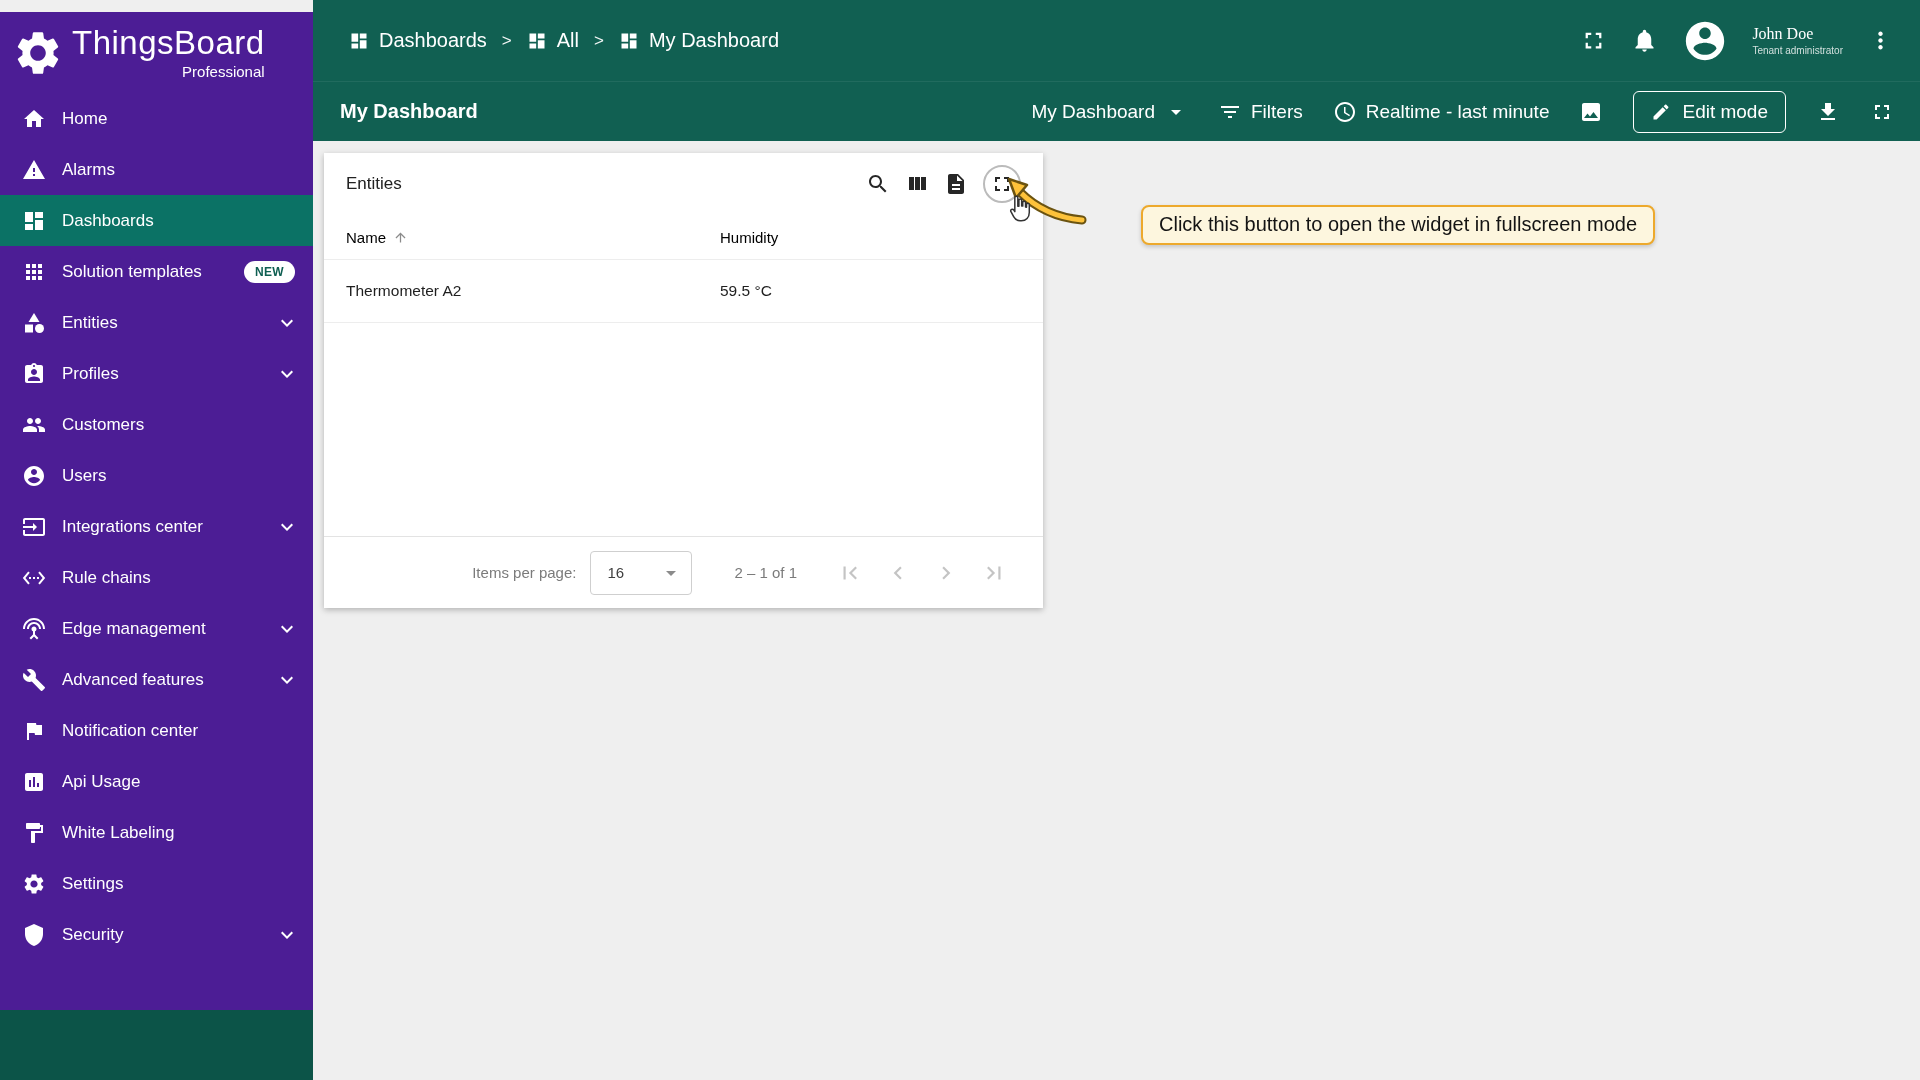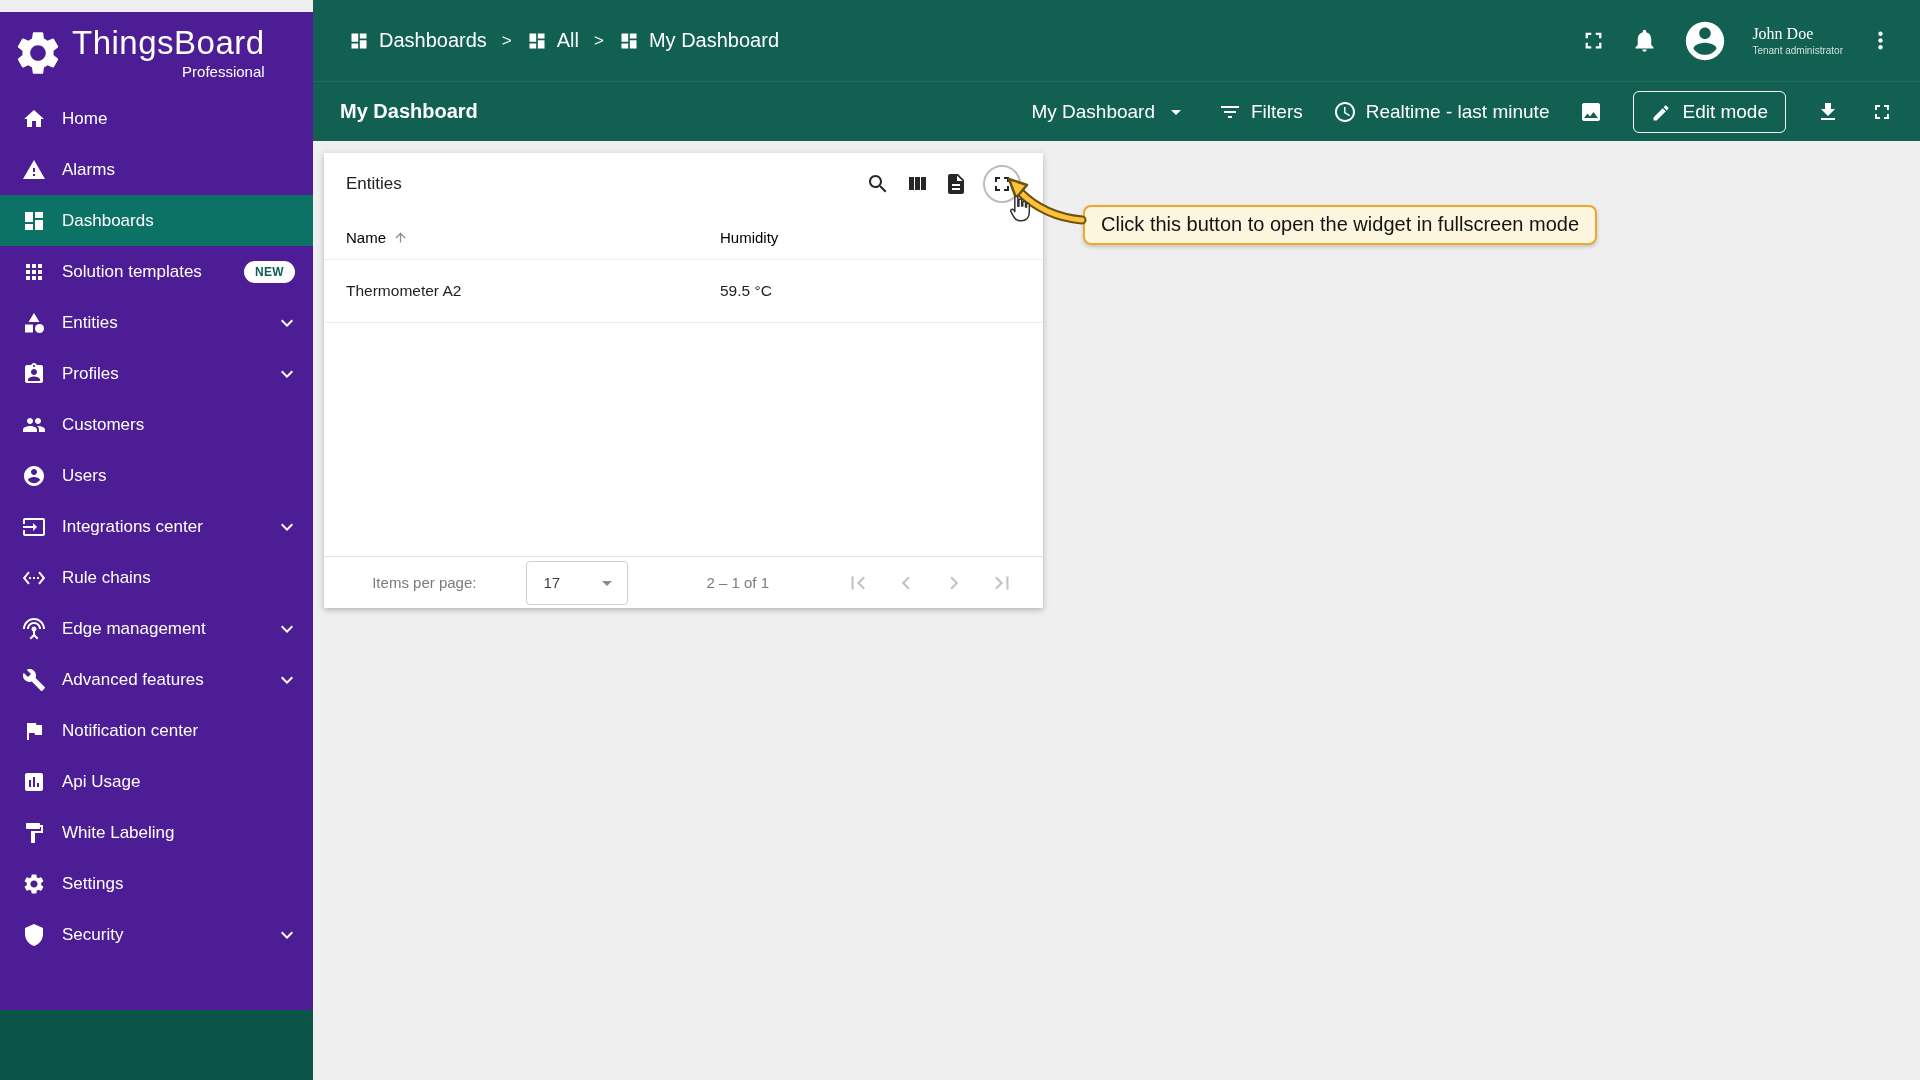--- a/index.html
+++ b/index.html
@@ -40,52 +40,52 @@
   .user-name { font-size:16px;font-family:Liberation Serif, serif; }
   .user-role { font-size:10px; opacity:.8; }
 
   
   .dashbar { position:absolute; left:313px; top:81px; right:0; height:60px; background:#116052; color:#fff;
              display:flex; align-items:center; padding:0 26px 0 27px; border-top:1px solid rgba(255,255,255,.07); }
   .dash-title { font-size:20px; font-weight:bold; }
   .dash-actions { margin-left:auto; display:flex; align-items:center; gap:30px; font-size:19px; }
   .dash-item { display:flex; align-items:center; gap:9px; cursor:pointer; }
   .dash-item svg { width:24px; height:24px; fill:#fff; }
-  .edit-btn { display:flex; align-items:flex-end; gap:11px; border:1px solid #fff; border-radius:6px; padding:9px 17px; cursor:pointer; }
+  .edit-btn { display:flex; align-items:center; gap:11px; border:1px solid #fff; border-radius:6px; padding:9px 17px; cursor:pointer; }
   .edit-btn svg { width:20px; height:20px; fill:#fff; }
 
   
   .content { position:absolute; left:313px; top:141px; right:0; bottom:0; background:#efefef; }
   .widget { position:absolute; left:11px; top:12px; width:719px; height:455px; background:#fff;
             box-shadow:0 2px 6px rgba(0,0,0,.25); display:flex; flex-direction:column; }
   .w-head { display:flex; align-items:center; padding:0 22px 0 22px; height:62px; flex:none; }
   .w-title { font-size:17px; color:#212121; }
   .w-actions { margin-left:auto; display:flex; align-items:center; gap:15px; }
   .w-actions .wicon { cursor:pointer; }
   .w-actions svg { width:24px; height:24px; fill:#262626; }
   .ring { width:38px; height:38px; border:2px solid #bbb; border-radius:50%; display:flex; align-items:center; justify-content:center; }
   .t-head { display:flex; align-items:center; height:44px; padding:0 22px; color:#000000; font-size:15px; flex:none; }
   .col-name { width:374px; display:flex; align-items:center; gap:7px; cursor:pointer; }
   .col-other { cursor:pointer; }
   .sort-icon svg { width:15px; height:15px; fill:#8b8b8b; }
   .t-row { display:flex; align-items:center; height:64px; padding:0 22px; font-size:15.5px; color:#1f1f1f;
            border-top:1px solid #ededed; border-bottom:1px solid #ededed; flex:none; cursor:pointer; }
   .t-fill { flex:1; }
-  .w-foot { flex:none; height:52px; border-top:1px solid #e3e3e3; display:flex; align-items:center;
-            justify-content:flex-end; padding-right:28px; color:#7b7b7b; font-size:15px;gap:36px; }
+  .w-foot { flex:none; height:72px; border-top:1px solid #e3e3e3; display:flex; align-items:center;
+            justify-content:flex-end; padding-right:36px; color:#7b7b7b; font-size:15px; }
   .pp-select { margin-left:14px; width:102px; height:44px; border:1px solid #cfcfcf; border-radius:4px;
                display:flex; align-items:center; padding:0 8px 0 16px; color:#3f3f3f; cursor:pointer; }
   .pp-select svg { margin-left:auto; width:24px; height:24px; fill:#8b8b8b; }
   .range { margin-left:42px; }
   .pager { margin-left:40px; display:flex; align-items:center; gap:22px; }
   .pager .pbtn { cursor:pointer; }
   .pager svg { width:26px; height:26px; fill:#c4c4c4; }
 
   
-  .tooltip { position:absolute; left:1083px; top:205px; background:#fdf6de; border:2px solid #eda92c; border-radius:8px;
+  .tooltip { position:absolute; left:1141px; top:205px; background:#fdf6de; border:2px solid #eda92c; border-radius:8px;
              padding:6px 16px 7px 16px; font-size:20px; color:#141414; white-space:nowrap;
              box-shadow:0 2px 4px rgba(0,0,0,.18); z-index:5; }
   .arrow-annot { position:absolute; left:1000px; top:172px; z-index:6; }
   .cursor-annot { position:absolute; left:1006px; top:194px; z-index:7; }
 </style>
 </head>
 <body>
 
 <div class="sidebar">
   <div class="logo-row">
@@ -363,21 +363,21 @@
       <span class="col-other">Humidity</span>
     </div>
     <div class="t-row">
       <span class="col-name">Thermometer A2</span>
       <span>59.5 °C</span>
     </div>
     <div class="t-fill"></div>
     <div class="w-foot">
       <span>Items per page:</span>
       <span class="pp-select">
-        <span>17</span>
+        <span>16</span>
         <svg viewBox="0 0 24 24">
             <path d="M7 10l5 5 5-5z"></path>
           </svg>
       </span>
       <span class="range">2 – 1 of 1</span>
       <span class="pager">
         <span class="pbtn">
           <svg viewBox="0 0 24 24">
               <path d="M18.41 16.59 13.82 12l4.59-4.59L17 6l-6 6 6 6 1.41-1.41zM6 6h2v12H6z"></path>
             </svg>

